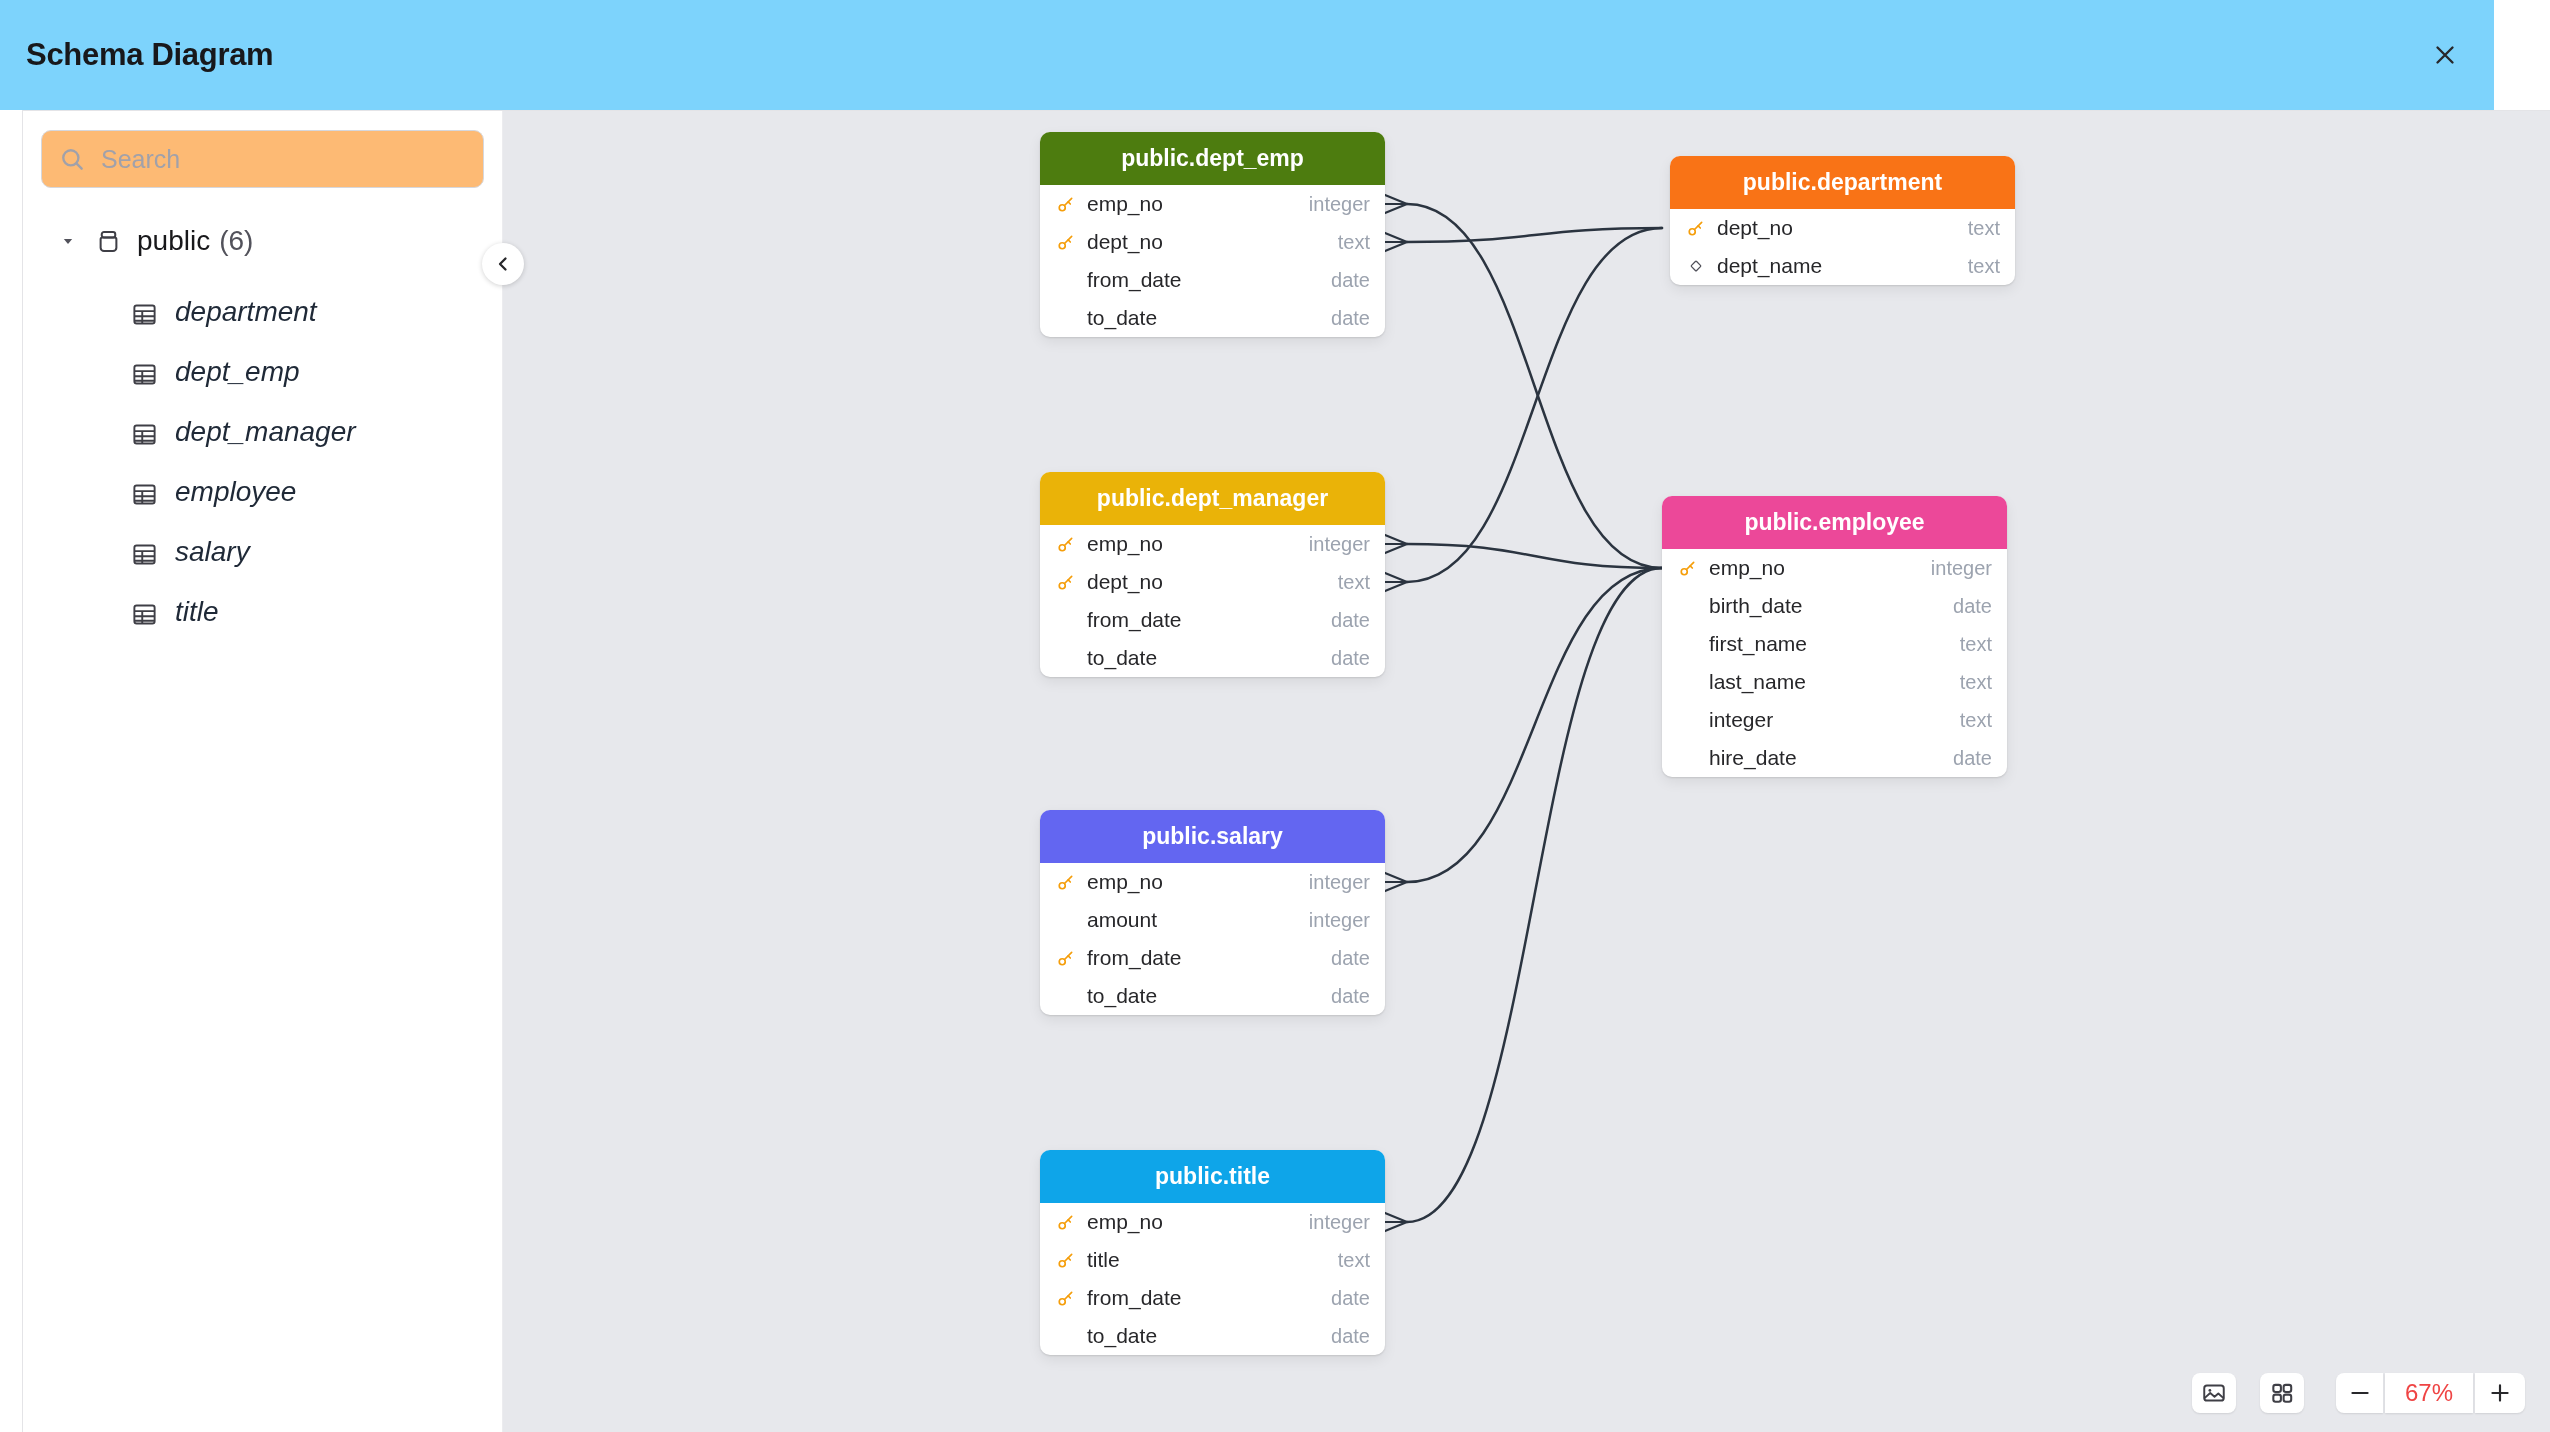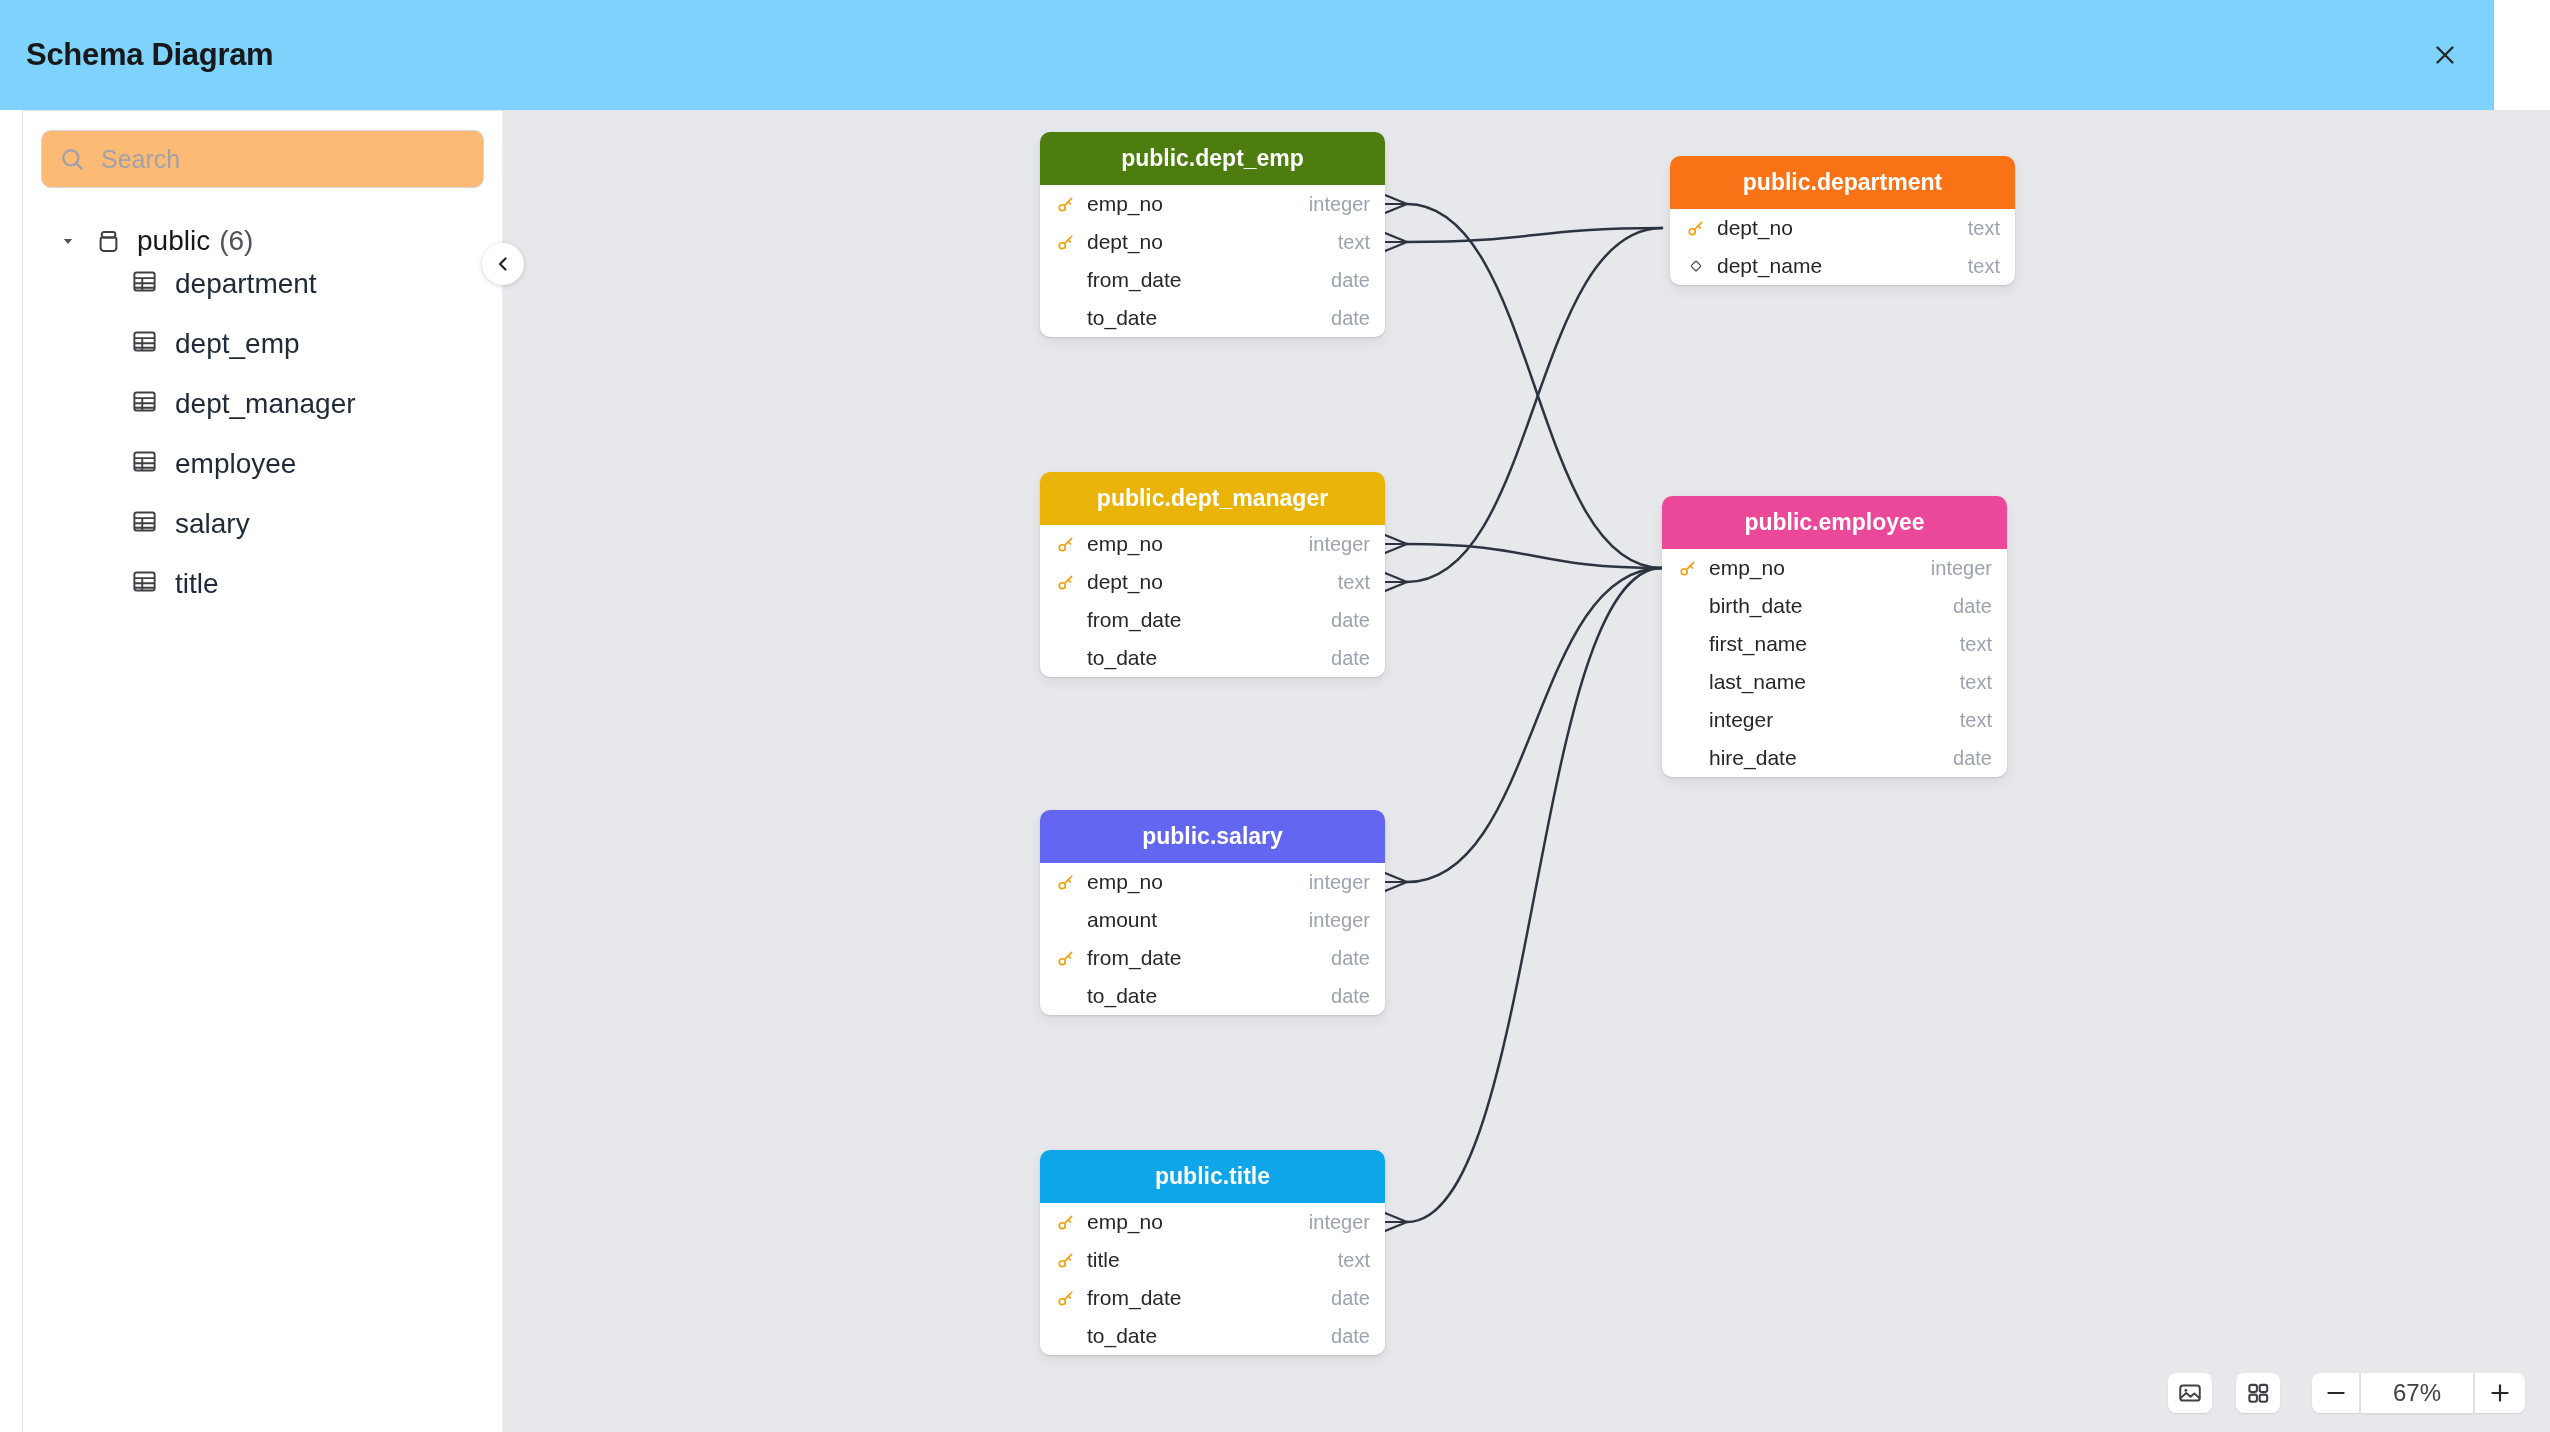--- a/index.html
+++ b/index.html
@@ -29,22 +29,22 @@
   .search-box input::placeholder { color:#a1a1aa; }
 
   .tree { margin-top:26px; }
   .schema-row { display:flex; align-items:center; height:54px; padding-left:34px;
                 cursor:pointer; }
   .schema-row .caret { width:22px; display:flex; justify-content:center; margin-right:16px; }
   .schema-row .s-icon { display:flex; margin-right:15px; }
   .schema-label { font-size:28px; color:#18181b; }
   .schema-count { font-size:28px; color:#52525b; margin-left:9px; }
 
-  .table-item { display:flex; align-items:flex-start; height:60px; padding-left:108px;
-                cursor:pointer; }
+  .table-item { display:flex; align-items:flex-end; height:60px; padding-left:108px;
+                cursor:pointer;font-style:italic; }
   .table-item .t-icon { display:flex; margin-right:17px; }
   .table-item .t-label { font-size:28px; color:#1f2937; }
 
   .collapse-btn { position:absolute; left:482px; top:243px; width:42px; height:42px;
                   border-radius:50%; background:#ffffff; z-index:5; cursor:pointer;
                   box-shadow:0 1px 5px rgba(0,0,0,0.18); display:flex; align-items:center;
                   justify-content:center; }
 
   
   .canvas { position:absolute; top:111px; left:503px; right:0; bottom:0;
@@ -67,21 +67,21 @@
   
   .canvas-toolbar { position:absolute; right:25px; bottom:19px; display:flex;
                     align-items:center; gap:24px; z-index:6; }
   .tb-btn { width:44px; height:40px; background:#ffffff; border-radius:8px; display:flex;
             align-items:center; justify-content:center; cursor:pointer;
             box-shadow:0 1px 2px rgba(0,0,0,0.10); }
   .zoom-group { display:flex; margin-left:8px; }
   .zoom-cell { height:40px; background:#ffffff; display:flex; align-items:center;
                justify-content:center; box-shadow:0 1px 2px rgba(0,0,0,0.10); }
   .zoom-out { width:47px; border-radius:8px 0 0 8px; margin-right:2px; cursor:pointer; }
-  .zoom-label { width:112px; font-size:24px; color:#404040; margin-right:2px; cursor:pointer; }
+  .zoom-label { width:88px; font-size:24px; color:#ef4444; margin-right:2px; cursor:pointer; }
   .zoom-in { width:50px; border-radius:0 8px 8px 0; cursor:pointer; }
 
   svg.ic { display:block; }
 </style>
 </head>
 <body>
 
 <div class="app-header">
   <div class="app-title">Schema Diagram</div>
   <div class="close-btn">

